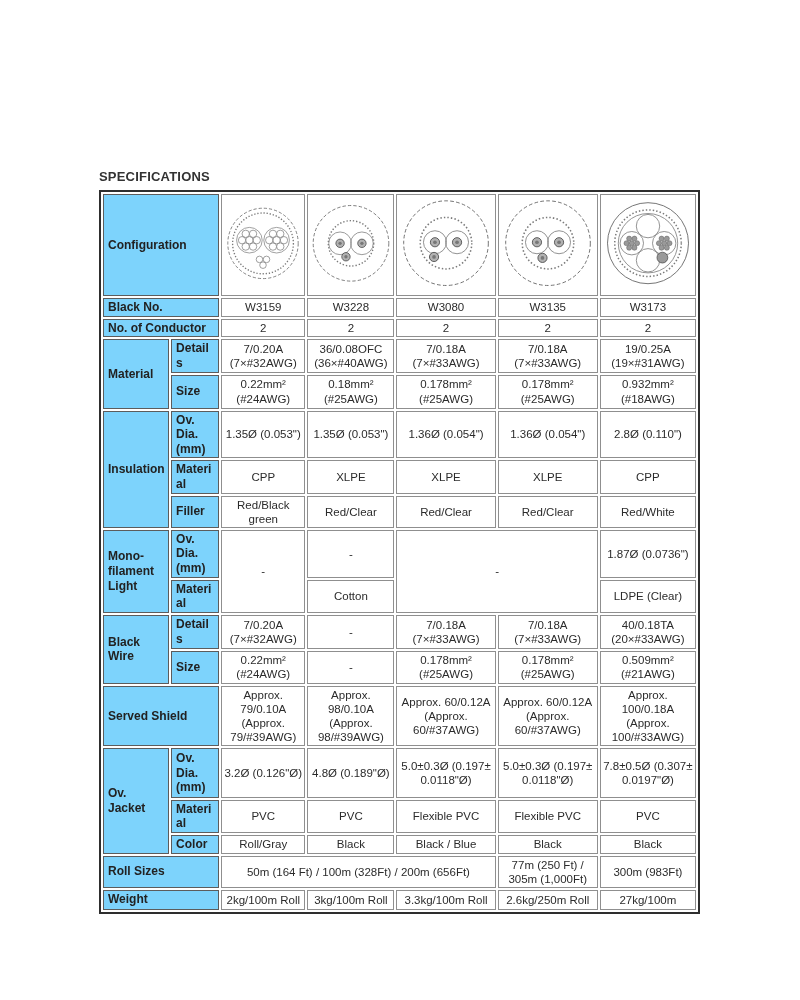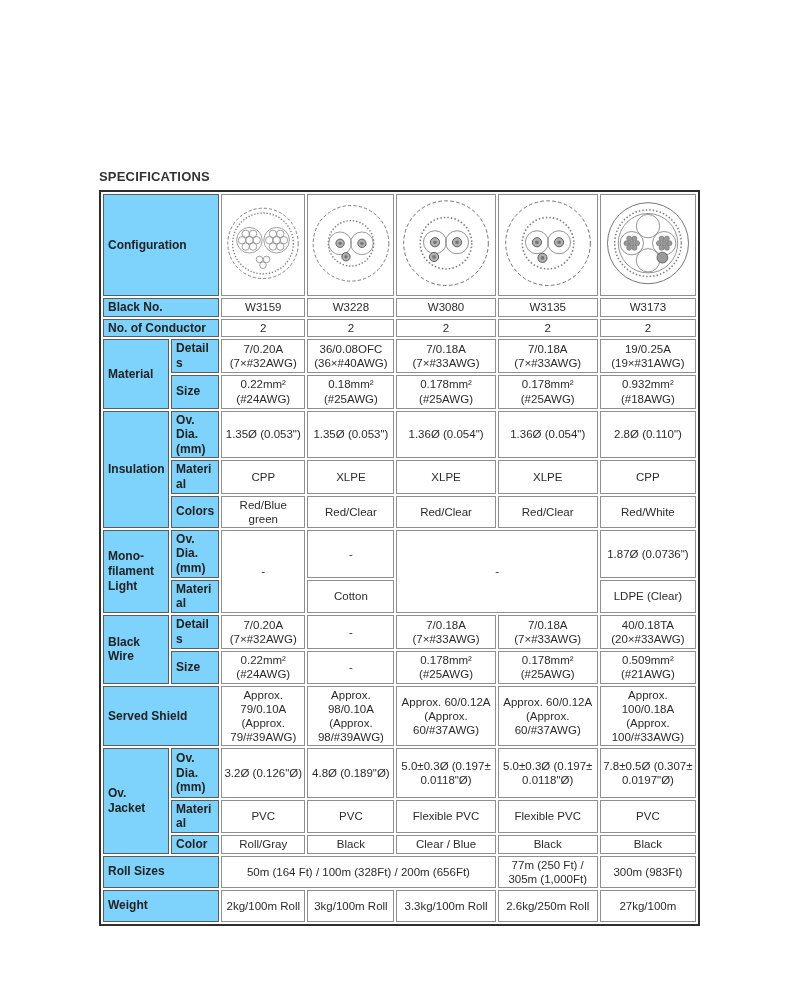--- a/index.html
+++ b/index.html
@@ -26,21 +26,21 @@
     background:#7dd3fc;border-color:#5c5c5c;
     font-weight:bold;text-align:left;padding:1px 3px 1px 4px;
     font-size:12px;color:#222;
   }
   td.cfg{padding:0;}
   .r1 td{height:102px}.r2 td{height:18px}.r3 td{height:18px}
   .r4 td{height:33px}.r5 td{height:34px}.r6 td{height:30px}
   .r7 td{height:21px}.r8 td{height:31px}.r9 td{height:31px}
   .r10 td{height:22px}.r11 td{height:34px}.r12 td{height:33px}
   .r13 td{height:59px}.r14 td{height:50px}.r15 td{height:18px}
-  .r16 td{height:17px}.r17 td{height:20px}.r18 td{height:32px}
+  .r16 td{height:17px}.r17 td{height:20px}.r18 td{height:20px}
   svg.diag{display:block;margin:3px auto;}
   .c-thin{fill:none;stroke:#666;stroke-width:1;}
   .c-dash{fill:none;stroke:#666;stroke-width:1;stroke-dasharray:4 2.5;}
   .c-dot{fill:none;stroke:#7a7a7a;stroke-width:1.7;stroke-dasharray:1.6 2.3;}
   .c-cond{fill:none;stroke:#888;stroke-width:1;}
   .hidden-defs{position:absolute;width:0;height:0;}
 </style>
 </head>
 <body>
 
@@ -203,22 +203,22 @@
     <tr class="r7">
       <td class="lbl">Material</td>
       <td>CPP</td>
       <td>XLPE</td>
       <td>XLPE</td>
       <td>XLPE</td>
       <td>CPP</td>
     </tr>
 
     <tr class="r8">
-      <td class="lbl">Colors</td>
-      <td>Red/Blue green</td>
+      <td class="lbl">Filler</td>
+      <td>Red/Black green</td>
       <td>Red/Clear</td>
       <td>Red/Clear</td>
       <td>Red/Clear</td>
       <td>Red/White</td>
     </tr>
 
     <tr class="r9">
       <td class="lbl" rowspan="2">Mono-filament Light</td>
       <td class="lbl">Ov. Dia. (mm)</td>
       <td rowspan="2">-</td>
@@ -277,21 +277,21 @@
       <td>PVC</td>
       <td>Flexible PVC</td>
       <td>Flexible PVC</td>
       <td>PVC</td>
     </tr>
 
     <tr class="r16">
       <td class="lbl">Color</td>
       <td>Roll/Gray</td>
       <td>Black</td>
-      <td>Clear / Blue</td>
+      <td>Black / Blue</td>
       <td>Black</td>
       <td>Black</td>
     </tr>
 
     <tr class="r17">
       <td class="lbl" colspan="2">Roll Sizes</td>
       <td colspan="3">50m (164 Ft) / 100m (328Ft) / 200m (656Ft)</td>
       <td>77m (250 Ft) / 305m (1,000Ft)</td>
       <td>300m (983Ft)</td>
     </tr>

